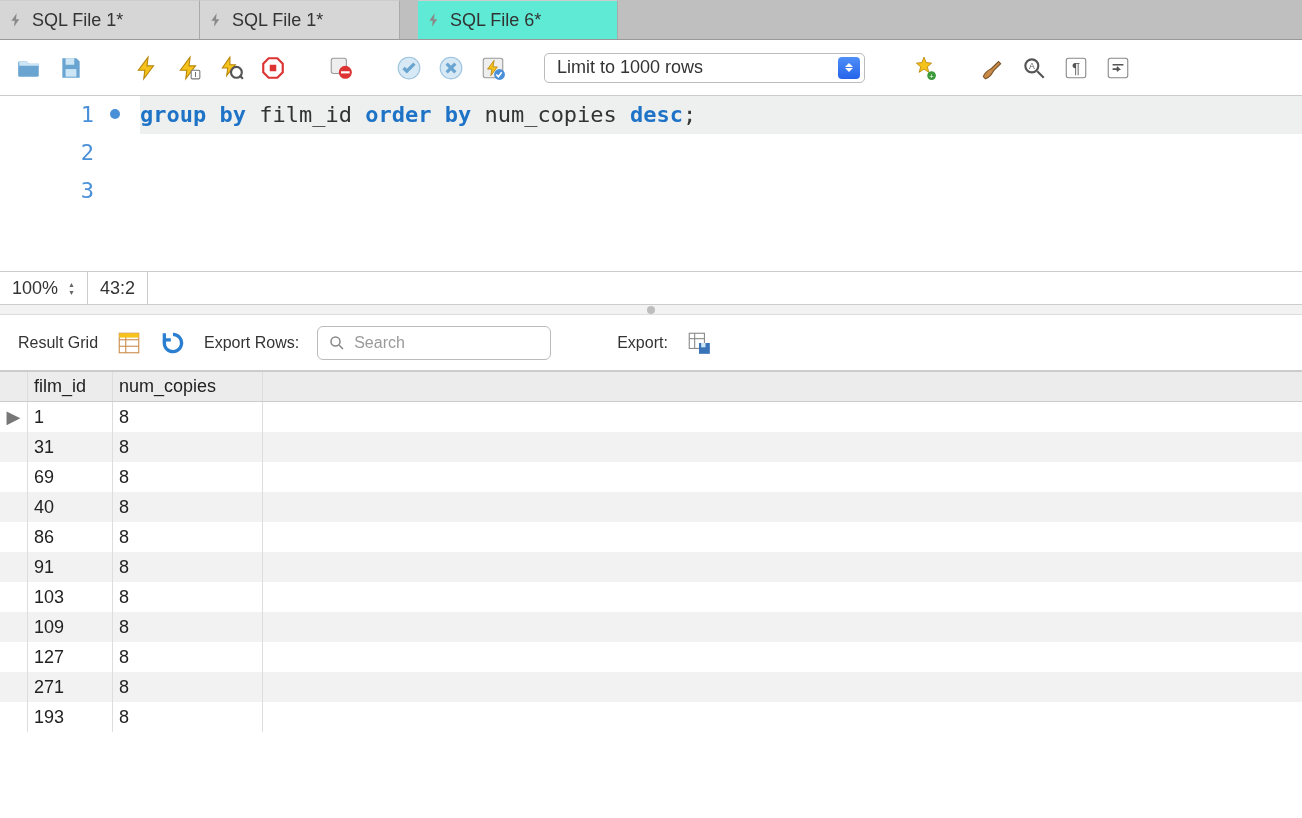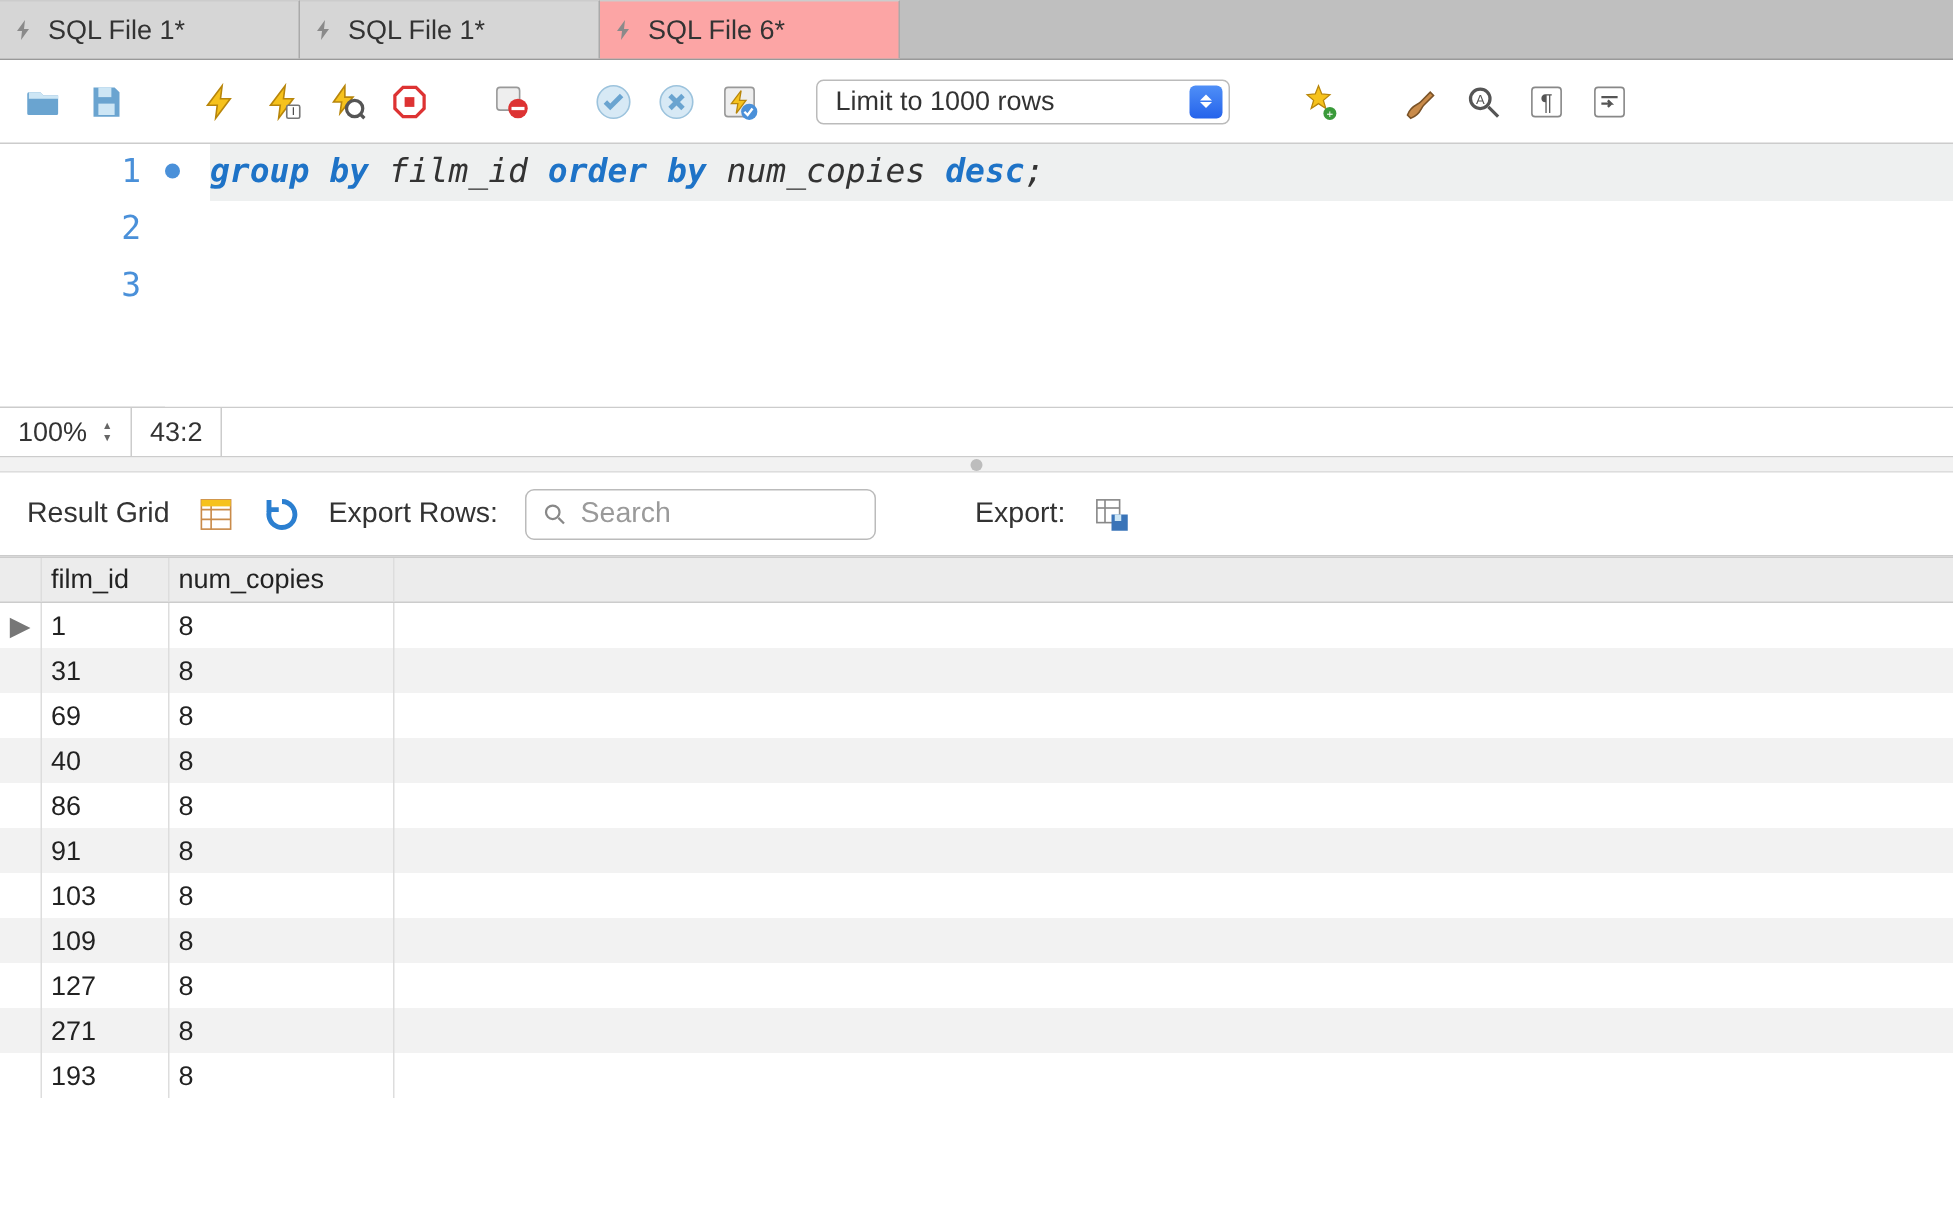--- a/index.html
+++ b/index.html
@@ -1,53 +1,53 @@
 <!DOCTYPE html>
 <html><head>
 <meta charset="utf-8">
 <style>
   html,body{margin:0;padding:0;font-family:-apple-system,Helvetica,Arial,sans-serif;font-size:16px;color:#222;background:#fff;width:1302px;}
   *{box-sizing:border-box;}
   
   .tabs{display:flex;align-items:stretch;height:40px;background:#bfbfbf;border-bottom:1px solid #999;}
   .tab{display:flex;align-items:center;gap:8px;padding:0 8px;min-width:200px;background:#d6d6d6;border-right:1px solid #aaa;border-top:1px solid #ccc;color:#333;font-size:18px;cursor:default;}
-  .tab.active{background:#fca5a5;}
+  .tab.active{background:#5eead4;margin-left:18px;}
   .tab-icon svg{width:16px;height:16px;display:block;}
   
   .toolbar{display:flex;align-items:center;gap:8px;padding:10px 12px;height:56px;border-bottom:1px solid #ccc;}
   .tool{width:34px;height:34px;display:flex;align-items:center;justify-content:center;border-radius:4px;cursor:default;}
   .tool svg{width:26px;height:26px;display:block;}
   .spacer-sm{width:18px;}
   .spacer{width:26px;}
-  .limit-select{height:30px;width:276px;border:1px solid #bbb;border-radius:5px;display:flex;align-items:center;justify-content:space-between;padding:0 4px 0 12px;font-size:18px;color:#333;background:#fff;}
+  .limit-select{height:30px;width:321px;border:1px solid #bbb;border-radius:5px;display:flex;align-items:center;justify-content:space-between;padding:0 4px 0 12px;font-size:18px;color:#333;background:#fff;}
   .limit-arrow{width:22px;height:22px;border-radius:4px;background:linear-gradient(#4f8ff7,#2563eb);display:flex;flex-direction:column;align-items:center;justify-content:center;gap:1px;}
   .limit-arrow::before,.limit-arrow::after{content:"";border-left:4px solid transparent;border-right:4px solid transparent;}
   .limit-arrow::before{border-bottom:4px solid #fff;}
   .limit-arrow::after{border-top:4px solid #fff;}
   
   .editor{font-family:"Menlo","Consolas",monospace;font-size:22px;line-height:38px;display:flex;}
   .gutter{width:110px;text-align:right;color:#4a90d9;padding-right:16px;user-select:none;}
   .gutter .ln{position:relative;height:38px;}
   .gutter .mark{position:absolute;right:-26px;top:13px;width:10px;height:10px;border-radius:50%;background:#4a90d9;}
   .code{flex:1;padding-left:30px;min-height:175px;background:#fff;}
   .code .cl{height:38px;white-space:pre;}
-  .code .cl.hl{background:#eef0f0;font-style:italic;}
+  .code .cl.hl{background:#eef0f0;}
   .kw{color:#1e73c7;font-weight:600;}
   .plain{color:#333;}
   
   .status{display:flex;align-items:center;height:34px;border-top:1px solid #ccc;border-bottom:1px solid #ccc;font-size:18px;color:#333;}
   .status .cell{padding:0 12px;border-right:1px solid #ccc;height:100%;display:flex;align-items:center;}
   .zoom{display:flex;align-items:center;gap:10px;}
   .stepper{display:flex;flex-direction:column;gap:1px;}
   .stepper span{font-size:7px;line-height:7px;color:#666;}
   
   .divider{height:10px;background:#f2f2f2;border-bottom:1px solid #ddd;position:relative;}
   .divider::after{content:"";position:absolute;left:50%;top:1px;width:8px;height:8px;border-radius:50%;background:#bdbdbd;transform:translateX(-50%);}
   
-  .rtoolbar{display:flex;align-items:center;gap:18px;height:56px;border-bottom:1px solid #ccc;padding:0 18px;font-size:19px;color:#333;}
+  .rtoolbar{display:flex;align-items:center;gap:18px;height:56px;border-bottom:1px solid #ccc;padding:0 18px;font-size:16px;color:#333;}
   .rtoolbar .label{font-weight:400;}
   .rtoolbar .title{font-weight:500;}
   .searchbox{height:34px;width:234px;border:1px solid #bbb;border-radius:6px;display:flex;align-items:center;gap:8px;padding:16px 10px;color:#888;}
   .searchbox svg{width:18px;height:18px;}
   .rtoolbar .iconbtn{display:flex;align-items:center;justify-content:center;}
   .rtoolbar .iconbtn svg{width:26px;height:26px;}
   
   .grid{border-top:1px solid #ccc;}
   .ghead,.grow{display:flex;align-items:center;height:30px;font-size:18px;}
   .ghead{background:#ececec;border-bottom:1px solid #ccc;}

